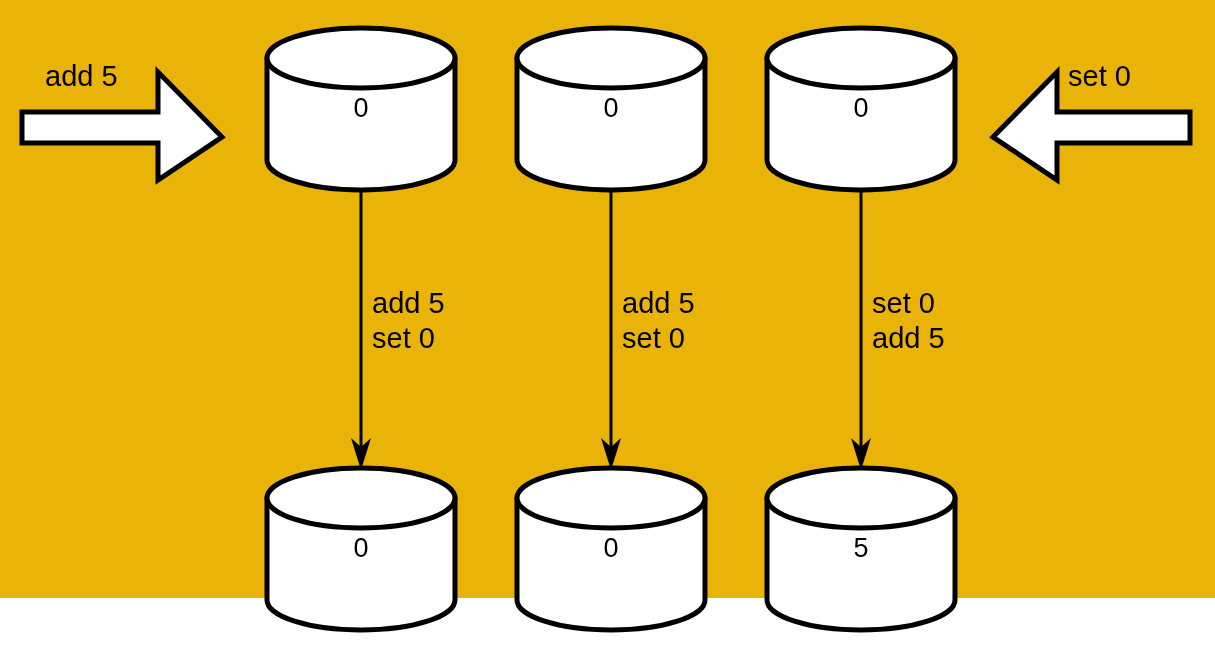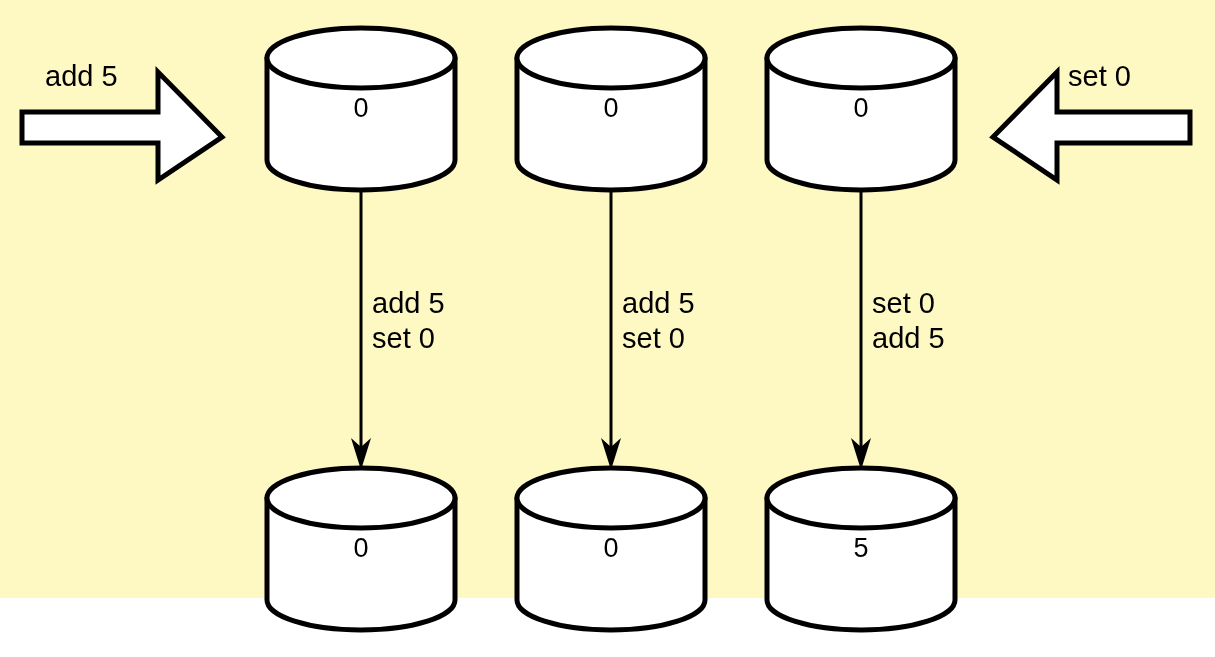--- a/index.html
+++ b/index.html
@@ -10,21 +10,21 @@
   body {
     width: 1215px;
     height: 657px;
     font-family: "Liberation Sans", sans-serif;
     overflow: hidden;
   }
   #diagram-root {
     position: relative;
     width: 1215px;
     height: 598px;
-    background: #fef9c3;
+    background: #eab308;
   }
   svg.layer {
     position: absolute;
     left: 0;
     top: 0;
     width: 1215px;
     height: 657px;
   }
   .cyl-body, .cyl-top {
     fill: #ffffff;

